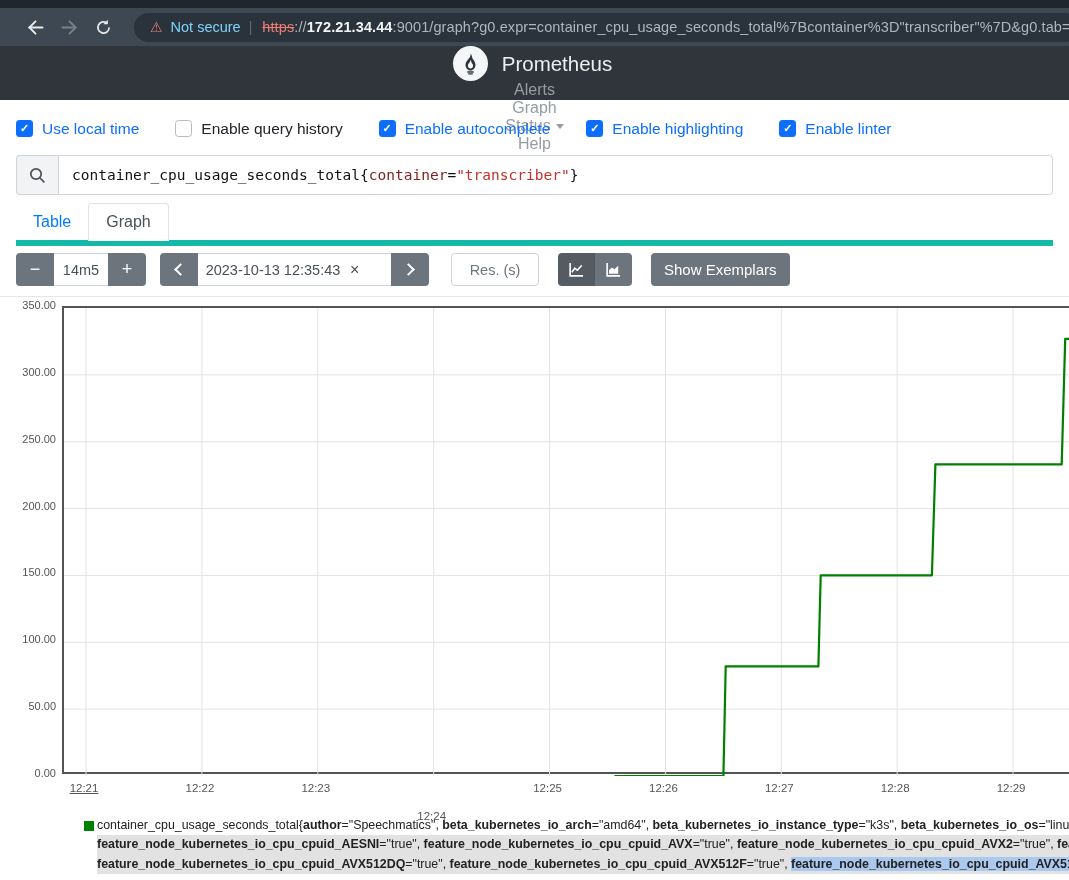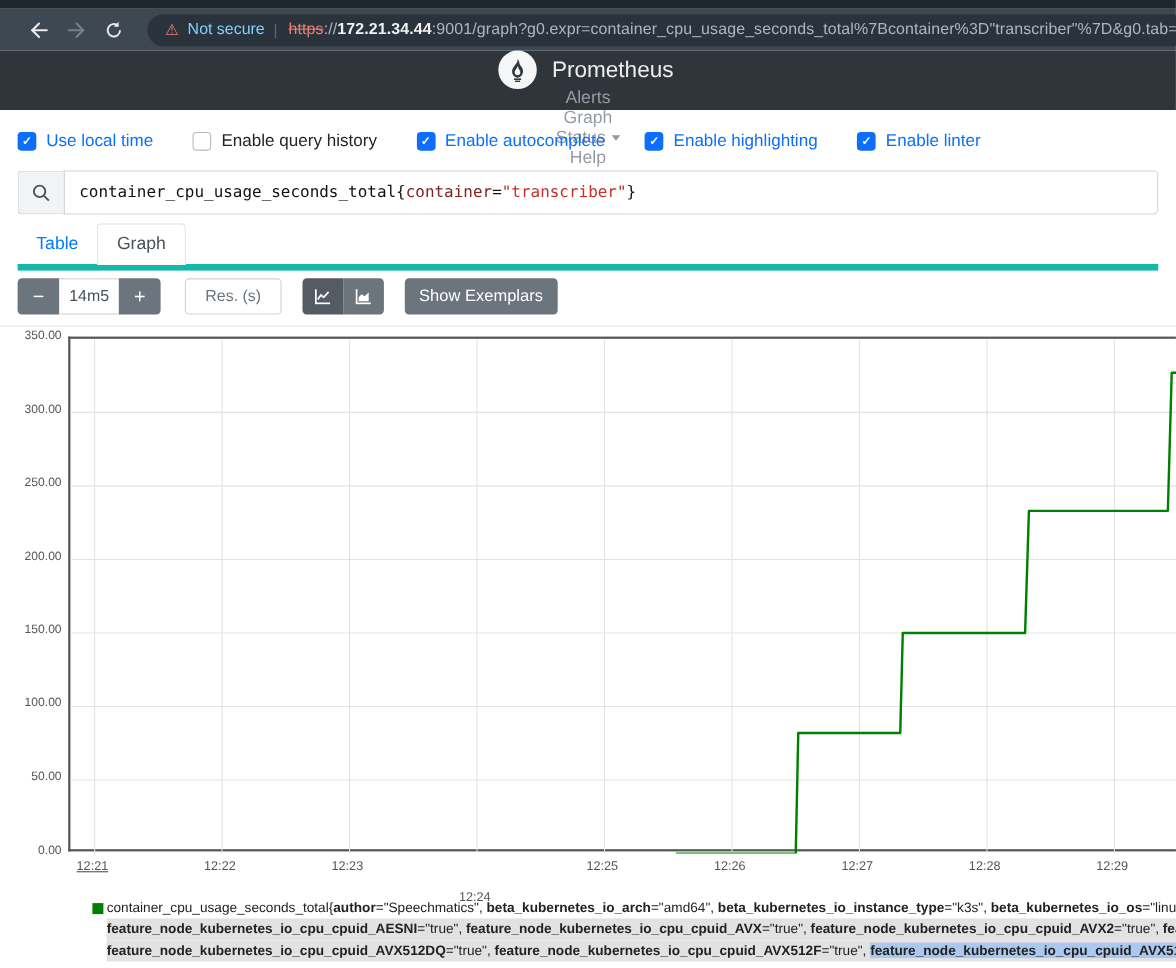--- a/index.html
+++ b/index.html
@@ -191,20 +191,32 @@
   <div class="tab inactive">Table</div>
   <div class="tab active">Graph</div>
 </div>
 
 <div class="controls">
   <div class="grp">
     <button class="btn minus-btn">−</button>
     <input class="step-input" value="14m5" style="">
     <button class="btn plus-btn">+</button>
   </div>
+  <div class="grp">
+    <button class="btn chev-btn">
+        <span class="chev left"></span>
+      </button>
+    <span class="dt-wrap">
+      <input class="dt-input" value="2023-10-13 12:35:43" style="">
+      <span class="dt-clear">×</span>
+    </span>
+    <button class="btn chev-btn">
+        <span class="chev right"></span>
+      </button>
+  </div>
   <input class="res-input" placeholder="Res. (s)" style="">
   <div class="grp icon-grp">
     <button class="btn icon-btn darker">
       <svg width="15" height="15" viewBox="0 0 16 16">
           <path d="M1.2 1v13.8H15" stroke="#fff" stroke-width="1.7" fill="none"></path>
           <path d="M3 11l3.2-4.4 2.6 2.2L13.6 3.6" stroke="#fff" stroke-width="1.7" fill="none"></path>
         </svg>
     </button>
     <button class="btn icon-btn">
       <svg width="15" height="15" viewBox="0 0 16 16">

